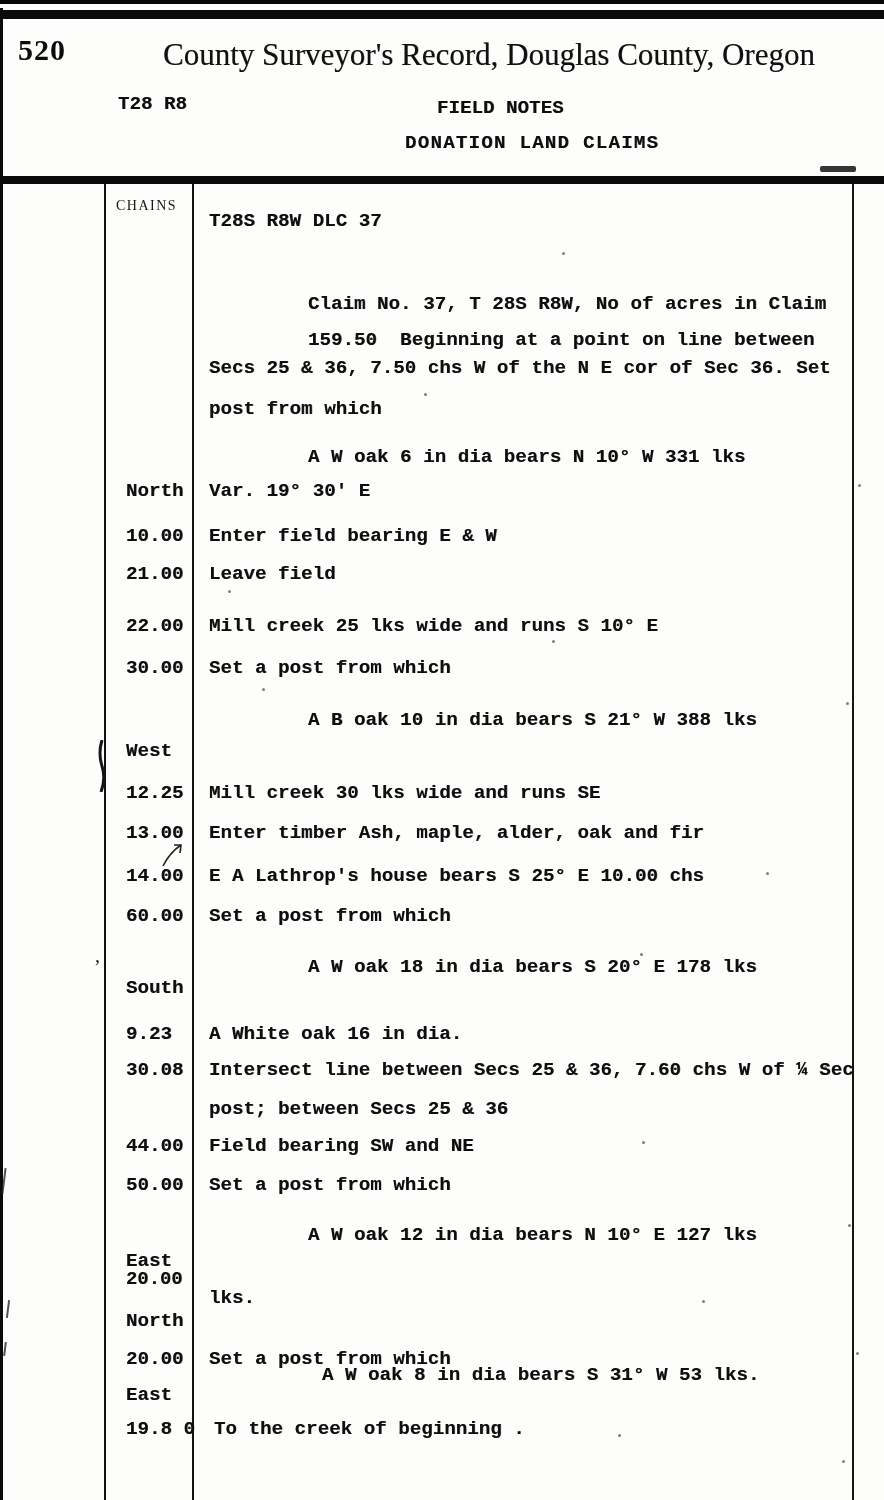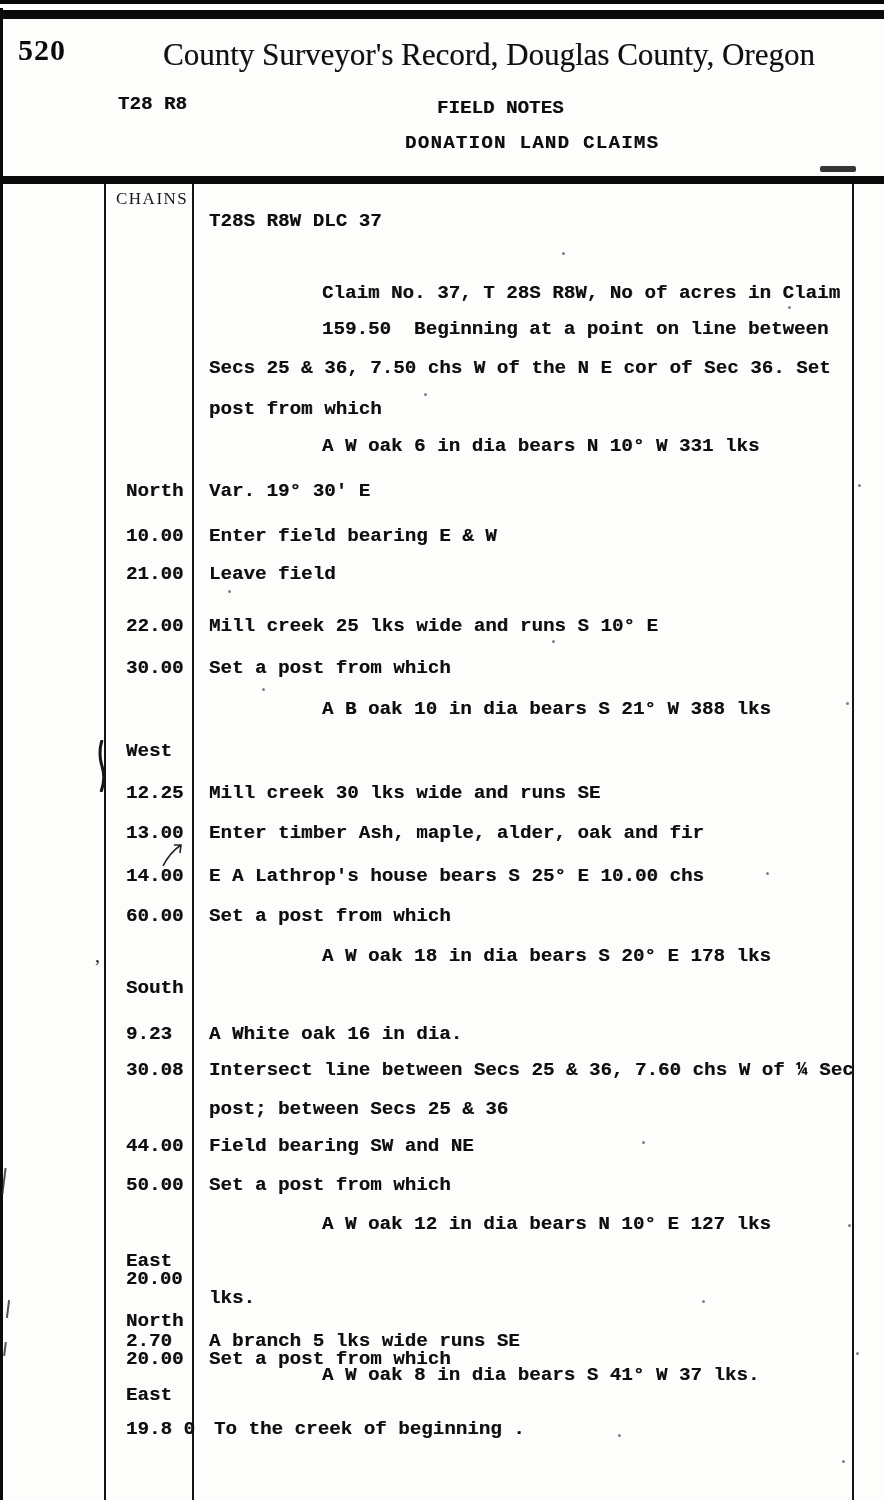--- a/index.html
+++ b/index.html
@@ -16,32 +16,32 @@
   .section-rule{position:absolute;top:176px;left:0;width:884px;height:8px;background:#0a0a0a;}
   .vline{position:absolute;top:184px;height:1316px;width:2px;background:#141414;}
   .v-chains-left{left:104px;}
   .v-chains-right{left:192px;}
   .v-right{left:852px;}
   
   .pagenum{position:absolute;top:33px;left:18px;font-family:"Liberation Serif","DejaVu Serif",serif;
     font-weight:bold;font-size:30px;letter-spacing:1px;color:#0b0b0b;}
   .title{position:absolute;top:37px;left:163px;font-family:"Liberation Serif","DejaVu Serif",serif;
     font-size:31px;color:#101010;text-shadow:.4px .4px 0 rgba(0,0,0,.45);white-space:pre;}
-  .chains-label{position:absolute;top:189px;left:116px;font-family:"Liberation Serif","DejaVu Serif",serif;
-    font-size:17px;letter-spacing:1.5px;color:#181818;}
+  .chains-label{position:absolute;top:198px;left:116px;font-family:"Liberation Serif","DejaVu Serif",serif;
+    font-size:14px;letter-spacing:1.5px;color:#181818;}
   
   .tw{font-weight:bold;font-size:19.2px;line-height:1.06;color:#0e0e0e;
     text-shadow:.35px .35px 0 rgba(10,10,10,.5);white-space:pre;}
   .township{position:absolute;top:94px;left:118px;}
   .h-field{position:absolute;top:98px;left:437px;}
   .h-dlc{position:absolute;top:133px;left:405px;letter-spacing:1.2px;}
   .row{position:absolute;left:0;width:709px;height:22px;}
   .row .chain{position:absolute;left:126px;}
   .row .desc{position:absolute;left:209px;}
-  .row.indent .desc{left:322px;}
+  .row.indent .desc{left:308px;margin-top:11px;}
   .row.indent2 .desc{left:322px;}
   .row.lastrow .desc{left:214px;}
   .row.long .chain,.row.long .desc{font-size:18.9px;}
   
   .speck{position:absolute;width:3px;height:3px;border-radius:50%;background:#2c2c2c;opacity:.6;}
   .smudge{position:absolute;top:166px;left:820px;width:36px;height:6px;background:#121212;
     opacity:.85;border-radius:2px;}
   .mark{position:absolute;color:#222;}
   .mark-stroke{position:absolute;width:2px;height:26px;background:#242424;transform:rotate(7deg);opacity:.8;}
 </style>
@@ -174,31 +174,27 @@
       <span class="tw chain">20.00</span>
     </div>
   <div class="row" style="top:1288px">
       <span class="tw chain"></span>
       <span class="tw desc">lks.</span>
     </div>
   <div class="row" style="top:1311px">
       <span class="tw chain">North</span>
       <span class="tw desc"></span>
     </div>
-  <div class="row" style="top:1331px">
-      <span class="tw chain">2.70</span>
-      <span class="tw desc">A branch 5 lks wide runs SE</span>
-    </div>
   <div class="row" style="top:1349px">
       <span class="tw chain">20.00</span>
       <span class="tw desc">Set a post from which</span>
     </div>
   <div class="row indent2" style="top:1365px">
       <span class="tw chain"></span>
-      <span class="tw desc">A W oak 8 in dia bears S 41° W 37 lks.</span>
+      <span class="tw desc">A W oak 8 in dia bears S 31° W 53 lks.</span>
     </div>
   <div class="row" style="top:1385px">
       <span class="tw chain">East</span>
       <span class="tw desc"></span>
     </div>
   <div class="row lastrow" style="top:1419px">
       <span class="tw chain">19.8 0</span>
       <span class="tw desc">To the creek of beginning .</span>
     </div>
 

